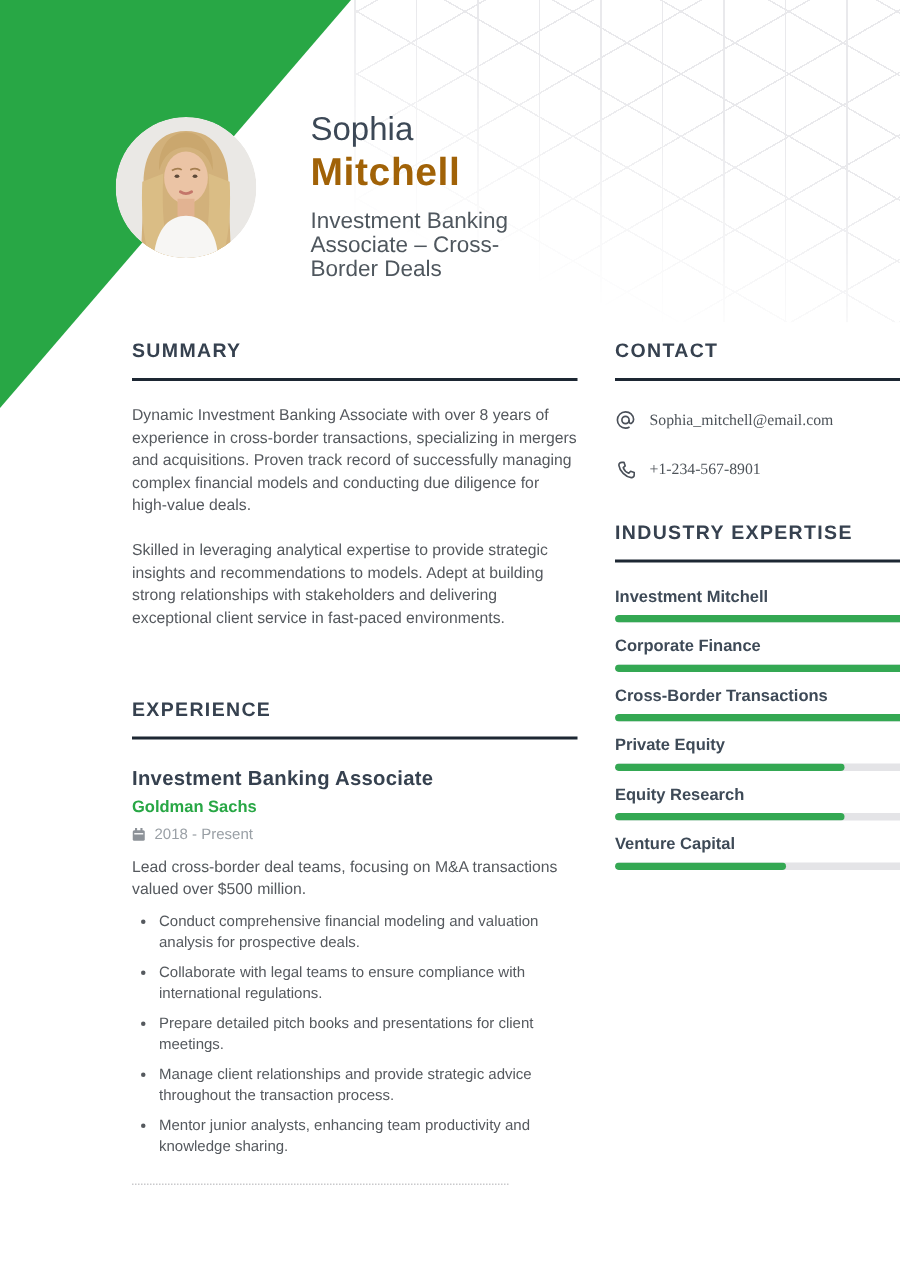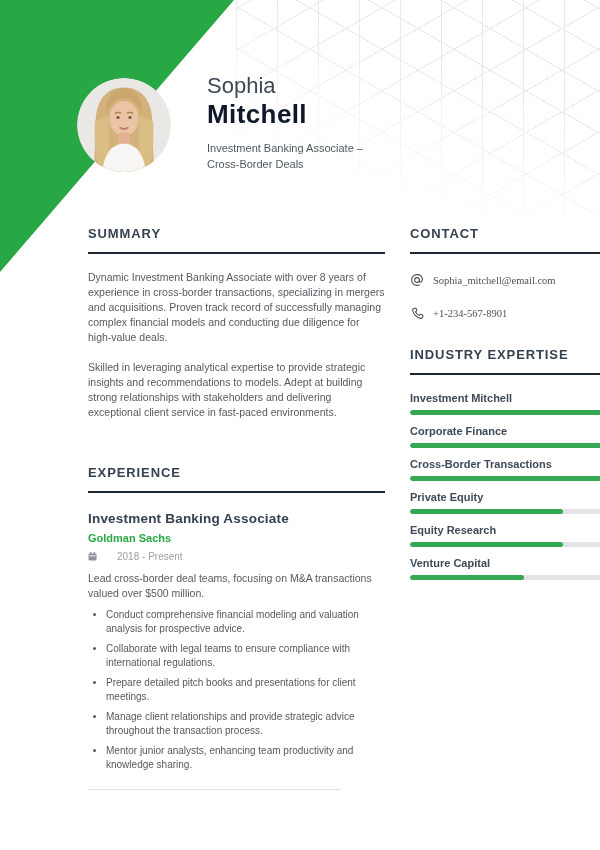--- a/index.html
+++ b/index.html
@@ -29,41 +29,41 @@
   }
 
   .avatar {
     position:absolute; left:77px; top:78px; width:94px; height:94px;
     border-radius:50%; overflow:hidden; z-index:3;
   }
   .avatar svg { display:block; width:100%; height:100%; }
 
   .header-text { position:absolute; left:207px; top:72px; z-index:3; }
   .first-name { font-size:22px; line-height:27px; font-weight:400; color:#3c4856; }
-  .last-name  { font-size:26px; line-height:30px; font-weight:700; color:#0f172a; letter-spacing:0.4px; }
-  .job-subtitle { margin-top:11px; font-size:11px; line-height:16px; color:#4f575e; max-width:168px; }
+  .last-name  { font-size:26px; line-height:30px; font-weight:700; color:#a16207; letter-spacing:0.4px; }
+  .job-subtitle { margin-top:11px; font-size:15px; line-height:16px; color:#4f575e; max-width:168px; }
 
   .col { position:absolute; top:225px;margin-left:48px; }
   .col-left  { left:40px;  width:297px; }
   .col-right { left:362px; width:194px; }
 
   h2.sec-heading {
     font-size:13px; line-height:18px; font-weight:700; color:#36414f;
     letter-spacing:0.9px;
   }
   .rule { margin-top:9px; border-top:2.5px solid #1d2733; }
 
   .summary-p { margin-top:15px; font-size:10.5px; line-height:15px; color:#55595e; }
   .summary-p:first-of-type { margin-top:16px; }
 
   .experience-section { margin-top:44px; }
   .job { margin-top:17px; }
   .job-title { font-size:13.5px; line-height:17px; font-weight:700; color:#36414f; letter-spacing:0.2px; }
   .job-company { margin-top:5px; font-size:11px; font-weight:700; color:var(--accent, #28a745); }
-  .job-dates { margin-top:7px; display:flex; align-items:center; gap:20px;
+  .job-dates { margin-top:7px; display:flex; align-items:center; gap:6px;
                font-size:10px; color:#9aa0a6; }
   .job-dates svg { display:block; }
   .job-desc { margin-top:9px; font-size:10.5px; line-height:15px; color:#55595e; }
   .job-bullets { margin-top:7px; padding-left:18px; list-style:disc; }
   .job-bullets li { font-size:10px; line-height:13.5px; color:#55595e; margin-bottom:7px; }
   .dotted-divider { margin-top:18px; width:251px; border-top:1px dotted #c9c9cc; }
 
   .contact-list { margin-top:19px; }
   .contact-item { display:flex; align-items:center; gap:9px; margin-bottom:19px;font-family:Liberation Serif, serif; }
   .contact-icon { width:14px; height:14px; flex:0 0 14px; color:#4a5059; display:flex;
@@ -137,21 +137,21 @@
           <svg width="9" height="9" viewBox="0 0 9 9">
             <rect x="0.5" y="1.5" width="8" height="7" fill="#8d9298" rx="1"></rect>
             <rect x="2" y="0" width="1.4" height="2.6" fill="#8d9298"></rect>
             <rect x="5.6" y="0" width="1.4" height="2.6" fill="#8d9298"></rect>
             <rect x="1.5" y="3.4" width="6" height="0.9" fill="#ffffff"></rect>
           </svg>
           <span>2018 - Present</span>
         </div>
         <p class="job-desc">Lead cross-border deal teams, focusing on M&amp;A transactions valued over $500 million.</p>
         <ul class="job-bullets">
-          <li>Conduct comprehensive financial modeling and valuation analysis for prospective advice.</li>
+          <li>Conduct comprehensive financial modeling and valuation analysis for prospective deals.</li>
           <li>Collaborate with legal teams to ensure compliance with international regulations.</li>
           <li>Prepare detailed pitch books and presentations for client meetings.</li>
           <li>Manage client relationships and provide strategic advice throughout the transaction process.</li>
           <li>Mentor junior analysts, enhancing team productivity and knowledge sharing.</li>
         </ul>
         <div class="dotted-divider"></div>
       </div>
     </section>
   </div>
 

